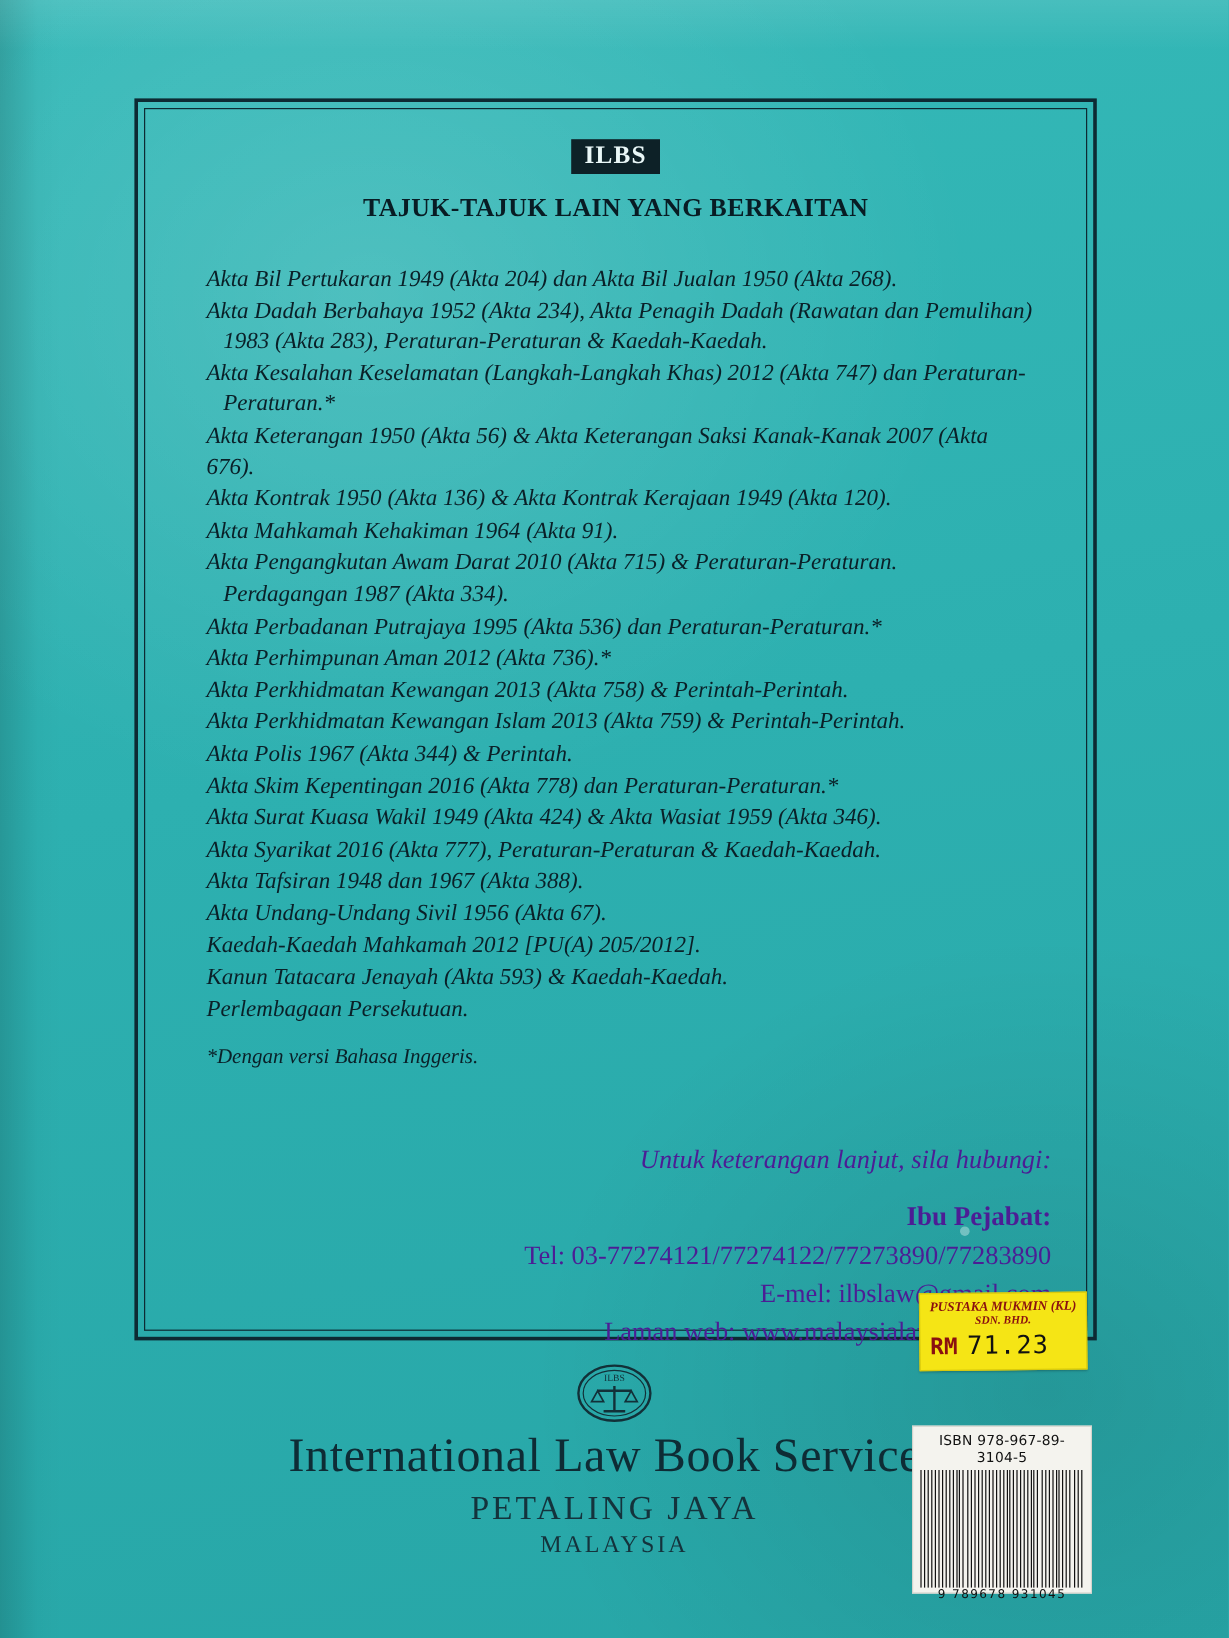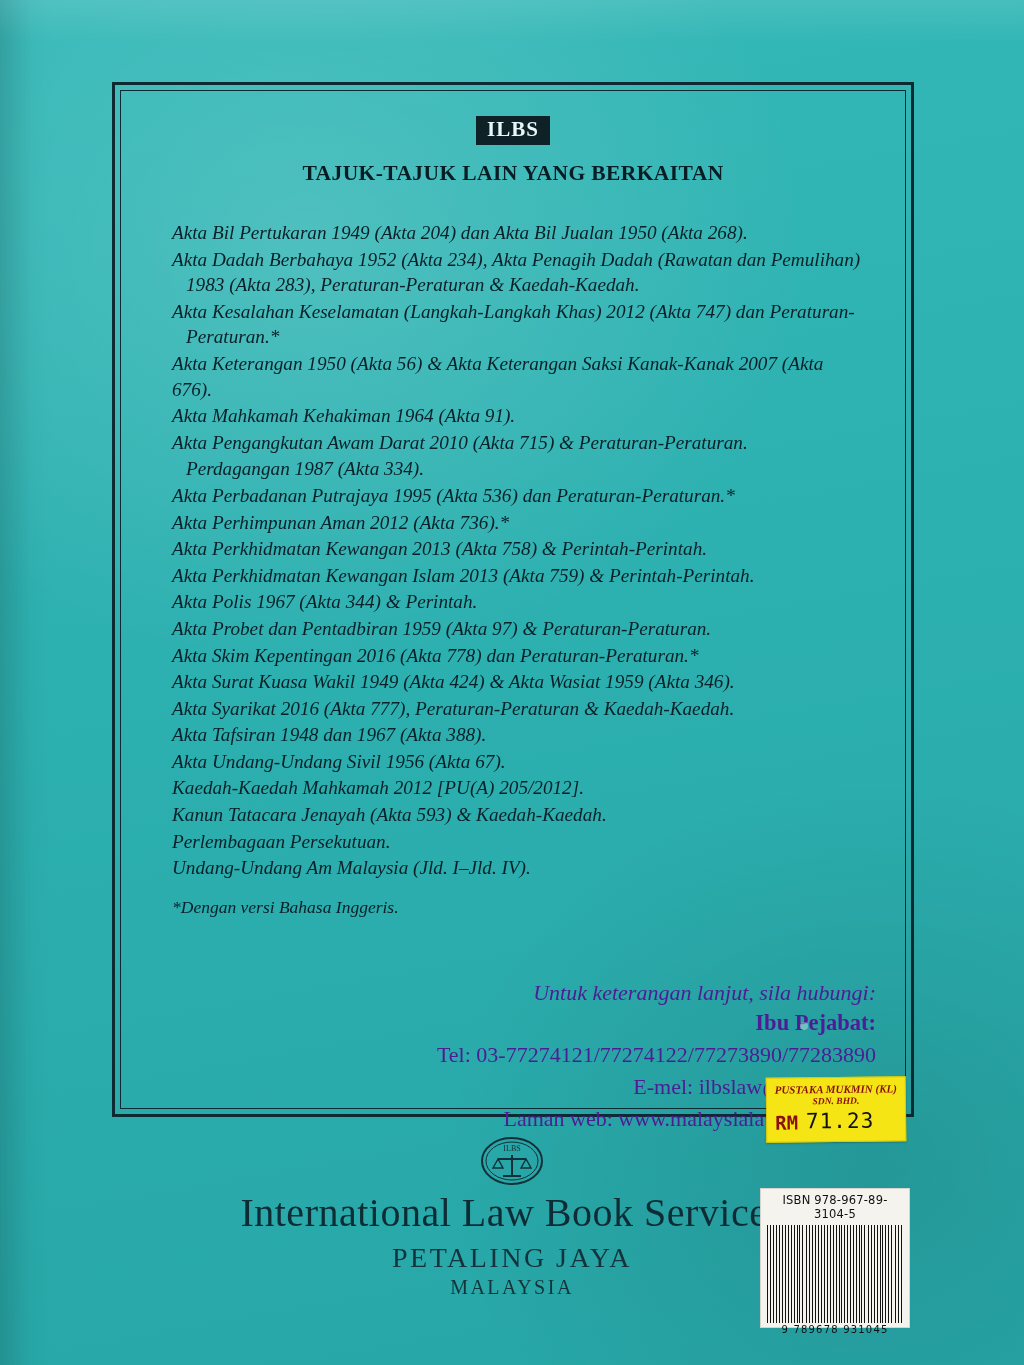--- a/index.html
+++ b/index.html
@@ -114,21 +114,21 @@
     text-align: right;
     color: #4c1d95;
   }
   .contact .lead {
     font-style: italic;
     font-size: 22px;
   }
   .contact .office {
     font-weight: bold;
     font-size: 22.5px;
-    margin-top: 4px;
+    margin-top: 22px;
   }
   .contact .line {
     font-size: 22px;
     margin-top: 6px;
   }
 
   
   .publisher {
     position: absolute;
     left: 0;
@@ -268,38 +268,37 @@
 
   <div class="ilbs-badge">ILBS</div>
 
   <div class="section-title">TAJUK-TAJUK LAIN YANG BERKAITAN</div>
 
   <div class="titles-list">
       <div class="entry"><span>Akta Bil Pertukaran 1949 (Akta 204) dan Akta Bil Jualan 1950 (Akta 268).</span></div>
       <div class="entry"><span>Akta Dadah Berbahaya 1952 (Akta 234), Akta Penagih Dadah (Rawatan dan Pemulihan)</span><span class="cont">1983 (Akta 283), Peraturan-Peraturan &amp; Kaedah-Kaedah.</span></div>
       <div class="entry"><span>Akta Kesalahan Keselamatan (Langkah-Langkah Khas) 2012 (Akta 747) dan Peraturan-</span><span class="cont">Peraturan.*</span></div>
       <div class="entry"><span>Akta Keterangan 1950 (Akta 56) &amp; Akta Keterangan Saksi Kanak-Kanak 2007 (Akta 676).</span></div>
+      <div class="entry"><span>Akta Kontrak 1950 (Akta 136) &amp; Akta Kontrak Kerajaan 1949 (Akta 120).</span></div>
       <div class="entry"><span>Akta Mahkamah Kehakiman 1964 (Akta 91).</span></div>
       <div class="entry"><span>Akta Pengangkutan Awam Darat 2010 (Akta 715) &amp; Peraturan-Peraturan.</span></div>
       <div class="entry"><span class="cont">Perdagangan 1987 (Akta 334).</span></div>
       <div class="entry"><span>Akta Perbadanan Putrajaya 1995 (Akta 536) dan Peraturan-Peraturan.*</span></div>
       <div class="entry"><span>Akta Perhimpunan Aman 2012 (Akta 736).*</span></div>
       <div class="entry"><span>Akta Perkhidmatan Kewangan 2013 (Akta 758) &amp; Perintah-Perintah.</span></div>
       <div class="entry"><span>Akta Perkhidmatan Kewangan Islam 2013 (Akta 759) &amp; Perintah-Perintah.</span></div>
       <div class="entry"><span>Akta Polis 1967 (Akta 344) &amp; Perintah.</span></div>
-      <div class="entry"><span>Akta Probet dan Pentadbiran 1959 (Akta 97) &amp; Peraturan-Peraturan.</span></div>
       <div class="entry"><span>Akta Skim Kepentingan 2016 (Akta 778) dan Peraturan-Peraturan.*</span></div>
       <div class="entry"><span>Akta Surat Kuasa Wakil 1949 (Akta 424) &amp; Akta Wasiat 1959 (Akta 346).</span></div>
       <div class="entry"><span>Akta Syarikat 2016 (Akta 777), Peraturan-Peraturan &amp; Kaedah-Kaedah.</span></div>
       <div class="entry"><span>Akta Tafsiran 1948 dan 1967 (Akta 388).</span></div>
       <div class="entry"><span>Akta Undang-Undang Sivil 1956 (Akta 67).</span></div>
       <div class="entry"><span>Kaedah-Kaedah Mahkamah 2012 [PU(A) 205/2012].</span></div>
       <div class="entry"><span>Kanun Tatacara Jenayah (Akta 593) &amp; Kaedah-Kaedah.</span></div>
       <div class="entry"><span>Perlembagaan Persekutuan.</span></div>
-      <div class="entry"><span>Undang-Undang Am Malaysia (Jld. I–Jld. IV).</span></div>
     </div>
 
   <div class="footnote">*Dengan versi Bahasa Inggeris.</div>
 
   <div class="contact">
     <div class="lead">Untuk keterangan lanjut, sila hubungi:</div>
     <div class="office">Ibu Pejabat:</div>
     <div class="line">Tel: 03-77274121/77274122/77273890/77283890</div>
     <div class="line">E-mel: ilbslaw@gmail.com</div>
     <div class="line">Laman web: www.malaysialawbooks.com</div>

